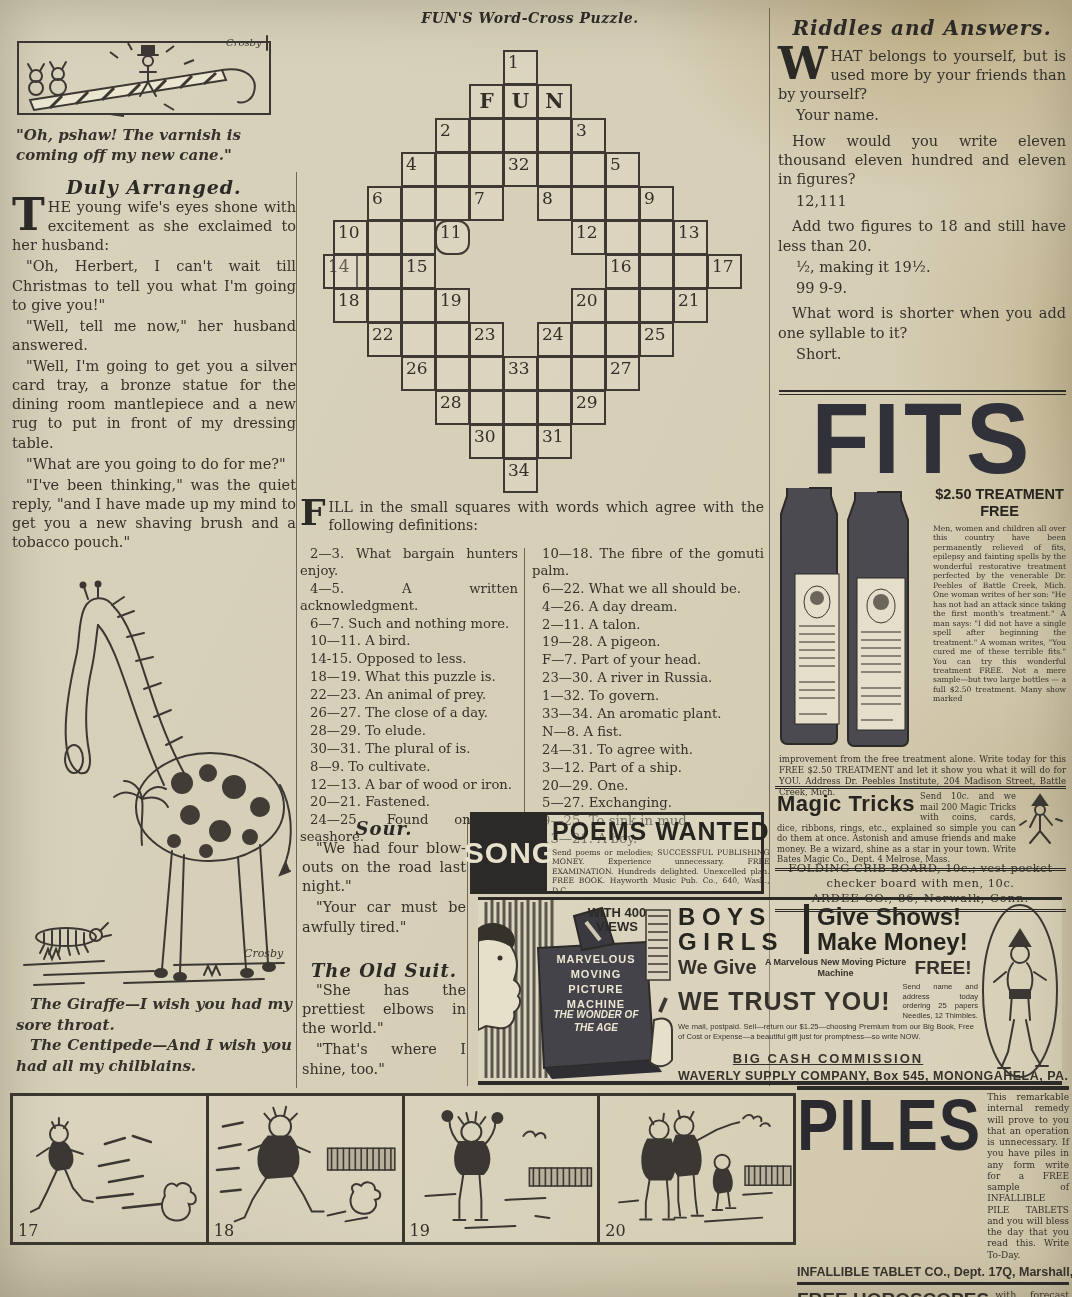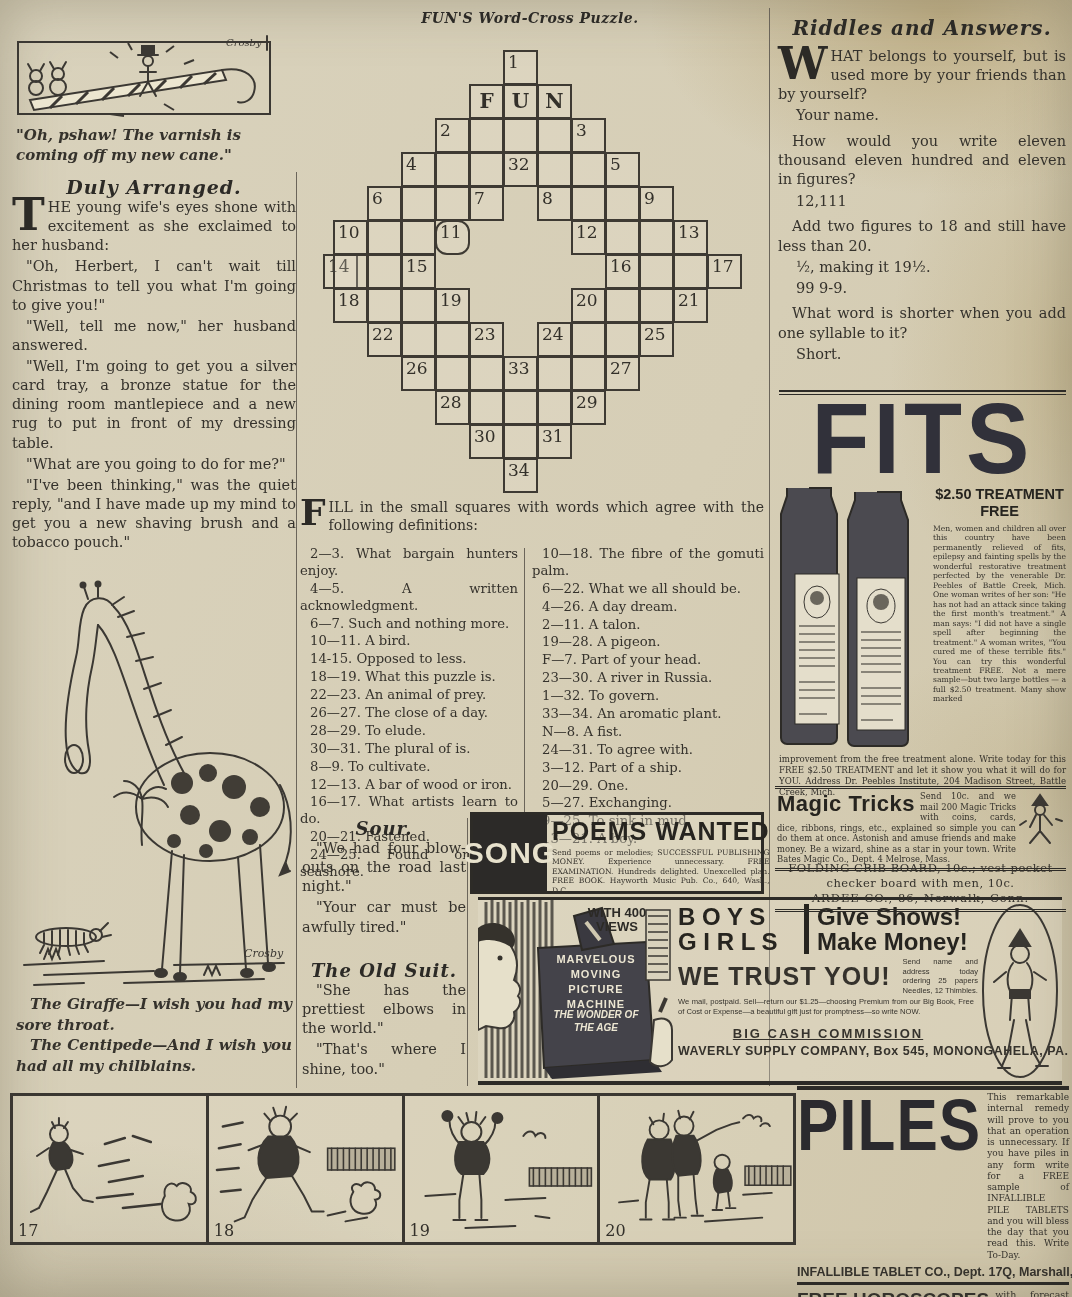--- a/index.html
+++ b/index.html
@@ -418,21 +418,20 @@
       <div class="clue">6—7. Such and nothing more.</div>
       <div class="clue">10—11. A bird.</div>
       <div class="clue">14-15. Opposed to less.</div>
       <div class="clue">18—19. What this puzzle is.</div>
       <div class="clue">22—23. An animal of prey.</div>
       <div class="clue">26—27. The close of a day.</div>
       <div class="clue">28—29. To elude.</div>
       <div class="clue">30—31. The plural of is.</div>
       <div class="clue">8—9. To cultivate.</div>
       <div class="clue">12—13. A bar of wood or iron.</div>
-      <div class="clue">16—17. What artists learn to do.</div>
       <div class="clue">20—21. Fastened.</div>
       <div class="clue">24—25. Found on the seashore.</div>
     </div>
   <div class="rule-v" style="left:524px;top:548px;height:268px;"></div>
   <div class="abs justify" style="left:532px;top:546px;width:232px;">
       <div class="clue">10—18. The fibre of the gomuti palm.</div>
       <div class="clue">6—22. What we all should be.</div>
       <div class="clue">4—26. A day dream.</div>
       <div class="clue">2—11. A talon.</div>
       <div class="clue">19—28. A pigeon.</div>
@@ -508,20 +507,25 @@
       <div style="display:flex;">
         <div style="width:118px;font-weight:bold;font-size:24px;line-height:1.05;color:#26241f;">
           <div>B O Y S</div>
           <div>G I R L S</div>
         </div>
         <div style="width:5px;background:#26241f;height:50px;margin:0 8px;"></div>
         <div style="font-weight:bold;font-size:24px;line-height:1.05;color:#26241f;white-space:nowrap;">
           <div>Give Shows!</div>
           <div>Make Money!</div>
         </div>
+      </div>
+      <div style="display:flex;align-items:center;margin-top:2px;">
+        <span style="font-weight:bold;font-size:20px;">We Give</span>
+        <span style="font-weight:bold;font-size:9px;width:150px;text-align:center;line-height:1.2;margin:0 4px;">A Marvelous New Moving Picture Machine</span>
+        <span style="font-weight:bold;font-size:19px;">FREE!</span>
       </div>
       <div style="display:flex;align-items:center;margin-top:3px;gap:6px;">
         <span style="font-weight:bold;font-size:25px;letter-spacing:1px;white-space:nowrap;">WE TRUST YOU!</span>
         <span class="tiny" style="margin-left:6px;width:120px;">Send name and address today ordering 25 papers Needles, 12 Thimbles.</span>
       </div>
       <div class="tiny" style="width:296px;margin-top:2px;">We mail, postpaid.  Sell—return our $1.25—choosing Premium from our Big Book, Free of Cost or Expense—a beautiful gift just for promptness—so write NOW.</div>
       <div style="font-weight:bold;font-size:13px;text-align:center;text-decoration:underline;letter-spacing:2px;margin-top:10px;">BIG CASH COMMISSION</div>
       <div style="font-weight:bold;font-size:12.5px;white-space:nowrap;margin-top:3px;letter-spacing:.5px;">WAVERLY SUPPLY COMPANY,   Box 545,  MONONGAHELA, PA.</div>
     </div>
 

